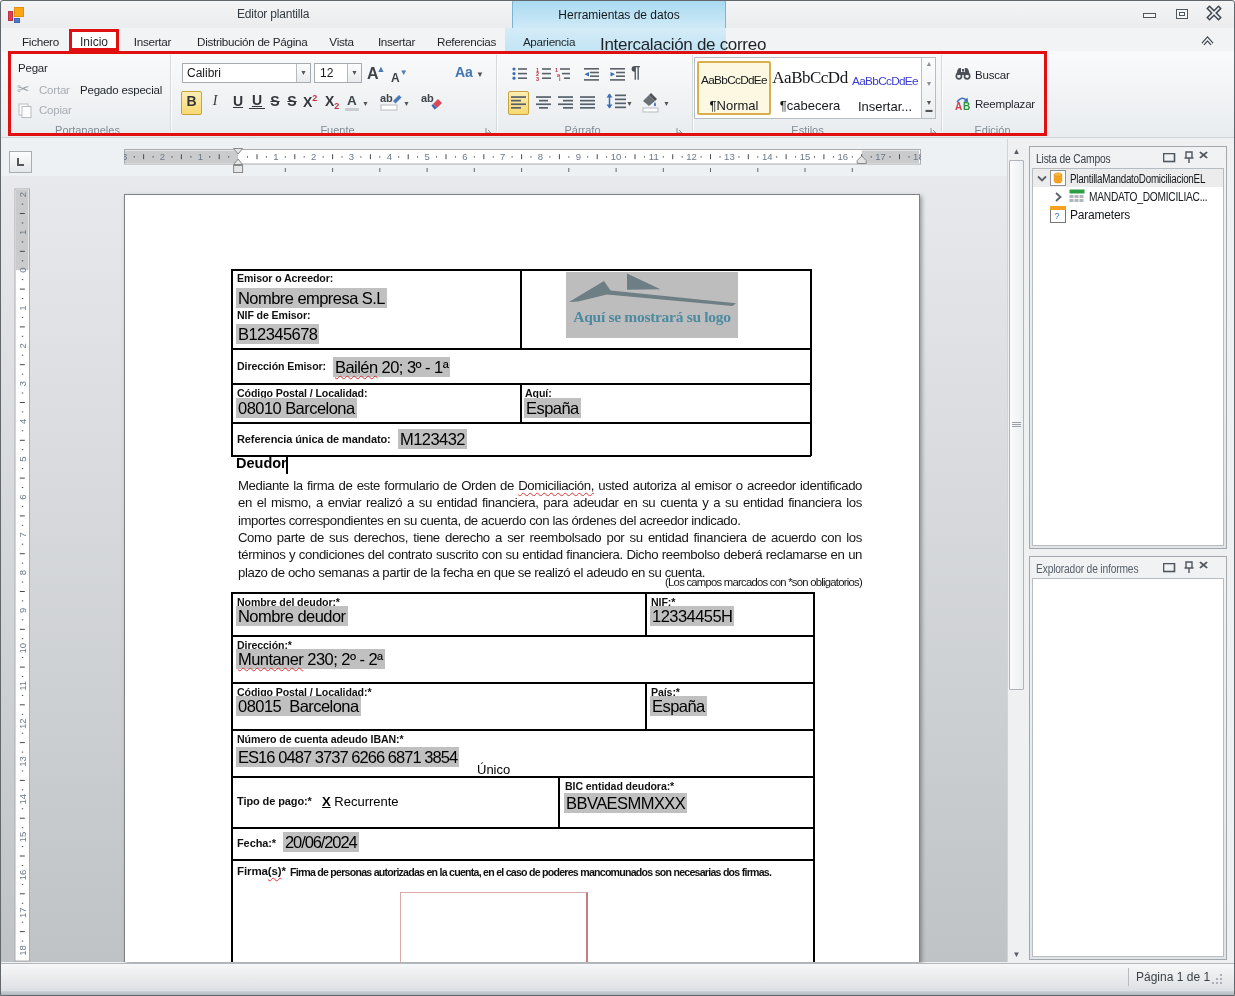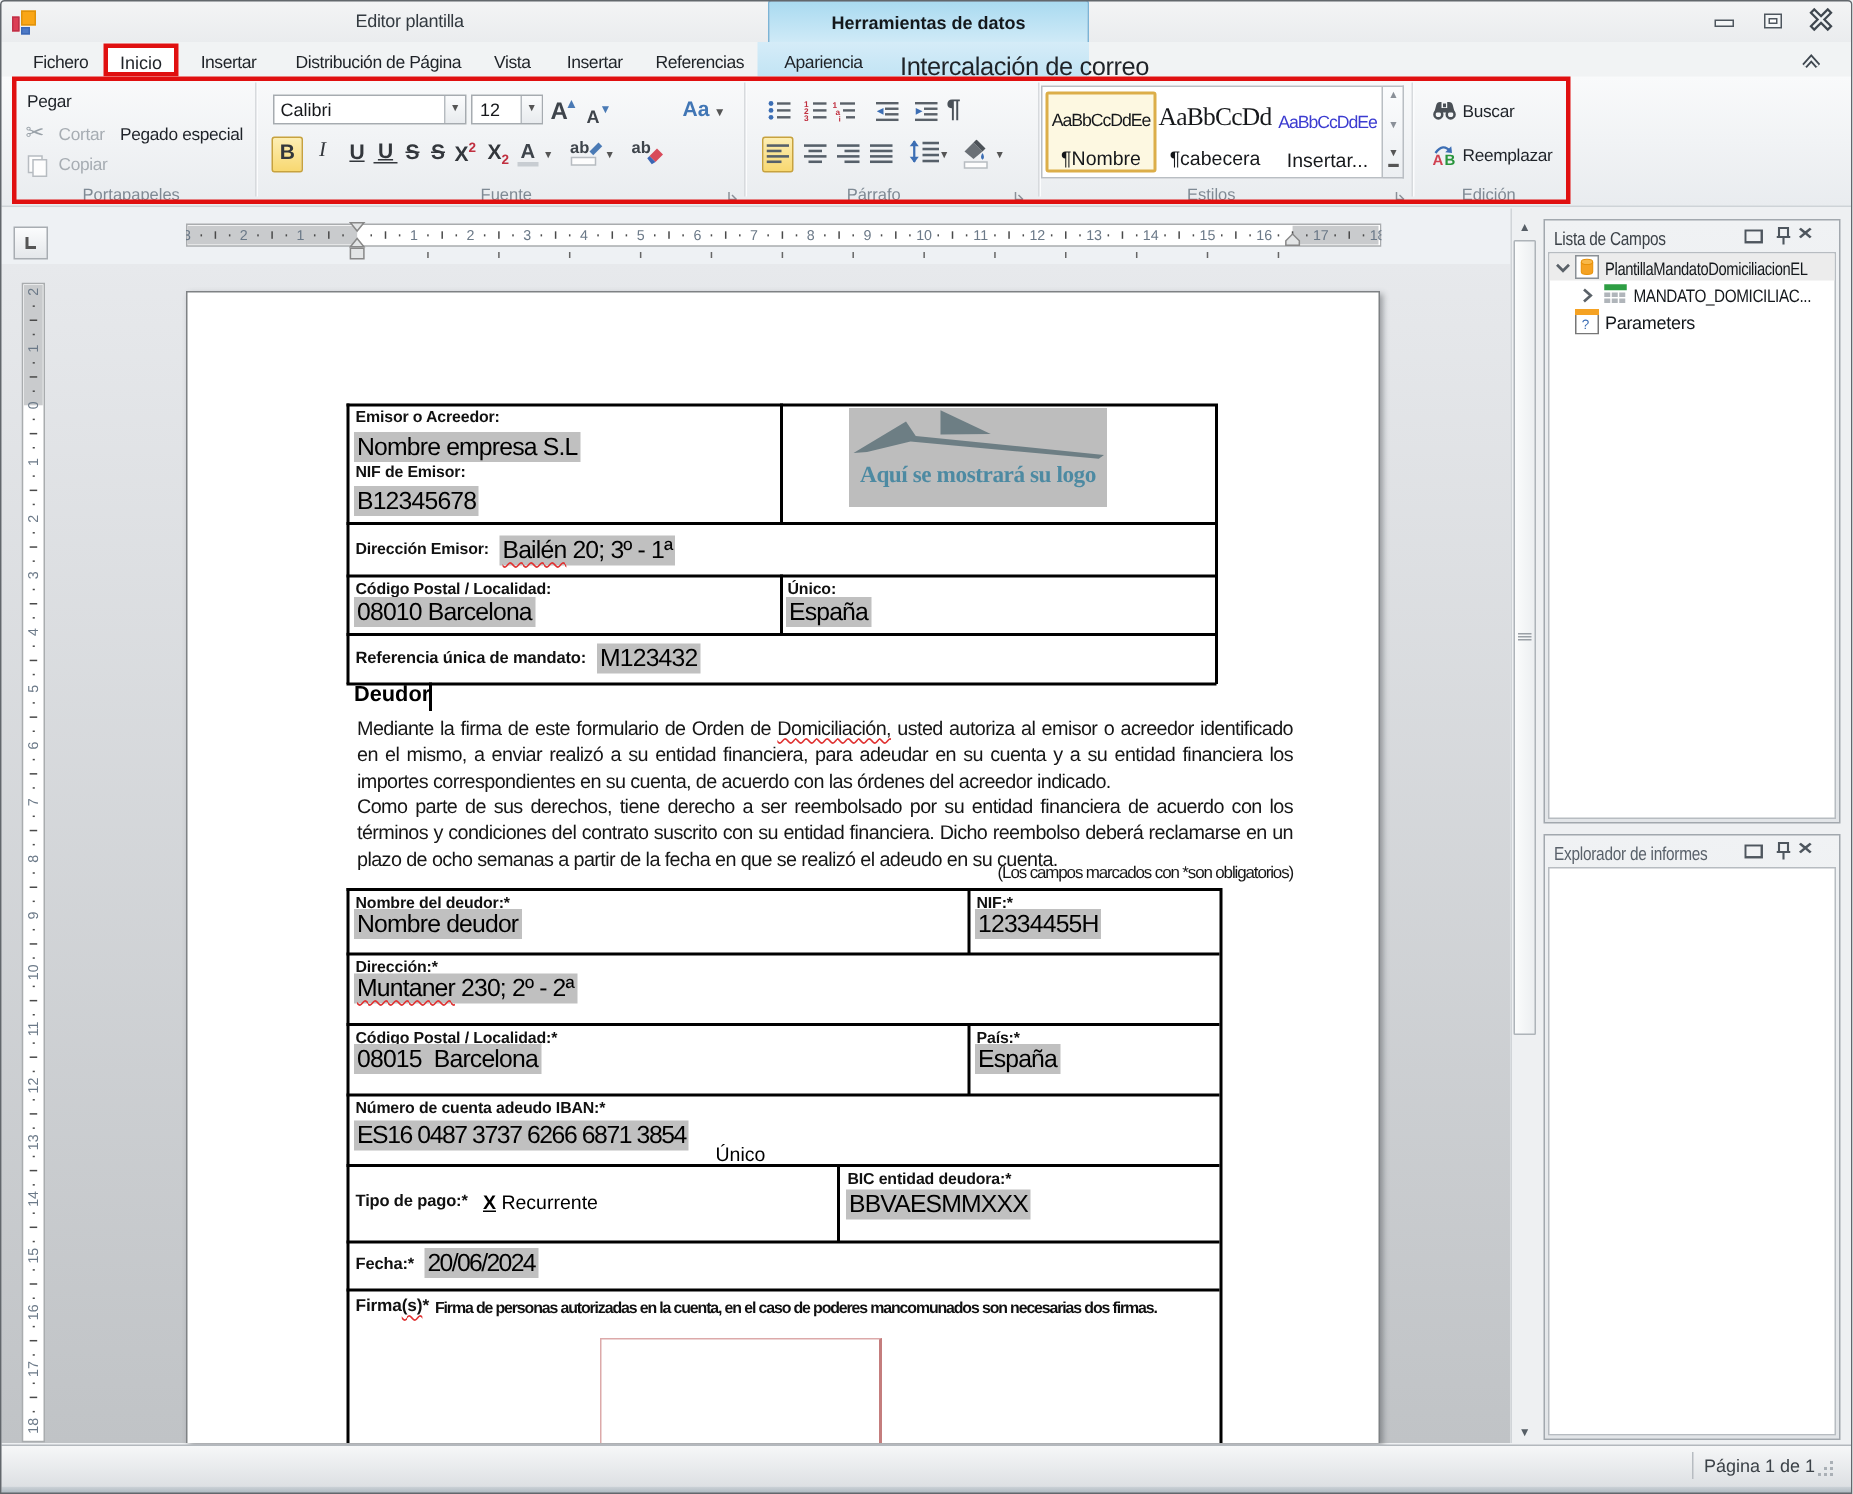--- a/index.html
+++ b/index.html
@@ -15,21 +15,21 @@
 <body>
 
 <div class="abs" style="left:0;top:0;width:1235px;height:996px;border:1px solid #62676c;border-radius:3px 3px 0 0;z-index:50;pointer-events:none"></div>
 <div class="abs" style="left:1px;top:991px;width:1233px;height:5px;background:linear-gradient(#cdd3d8,#a8b4bc);z-index:49"></div>
 <div class="abs" style="left:1px;top:1px;width:1233px;height:27px;background:linear-gradient(#f3f4f5,#eaecee)"></div>
 <div class="abs" style="left:8px;top:11px;width:5px;height:10px;background:#dc3e54;border:1px solid #c03047"></div>
 <div class="abs" style="left:14px;top:7px;width:10px;height:10px;background:#faa616;border:1px solid #e0920a"></div>
 <div class="abs" style="left:14px;top:18px;width:6px;height:5px;background:#4d79c6;border:1px solid #3c68b5"></div>
 <div class="abs" style="left:237px;top:7px;width:120px;font-size:12px;color:#333a40;letter-spacing:-0.2px">Editor plantilla</div>
 <div class="abs" style="left:512px;top:0px;width:214px;height:28px;background:linear-gradient(#a9daf0,#cfeaf7);border:1px solid #7cb4d6;border-bottom:none;border-radius:2px 2px 0 0"></div>
-<div class="abs" style="left:512px;top:8px;width:214px;text-align:center;font-size:12px;font-weight:bold;color:#14181c">Herramientas de datos</div>
+<div class="abs" style="left:512px;top:8px;width:214px;text-align:center;font-size:12px;font-weight:normal;color:#14181c">Herramientas de datos</div>
 <div class="abs" style="left:1143px;top:13px;width:13px;height:5px;border:1px solid #4e565e;background:#f4f6f7"></div>
 <div class="abs" style="left:1176px;top:9px;width:12px;height:10px;border:1px solid #4e565e;background:#f4f6f7"></div>
 <div class="abs" style="left:1179px;top:12px;width:6px;height:4px;border:1px solid #4e565e;background:#fff"></div>
 <svg class="abs" style="left:1205px;top:5px" width="18" height="16">
     <g stroke="#3f474f" stroke-width="4.6" stroke-linecap="square">
       <path d="M4.5 3.5 L13.5 12.5"></path>
       <path d="M13.5 3.5 L4.5 12.5"></path>
     </g>
     <g stroke="#eff2f4" stroke-width="1.7" stroke-linecap="square">
       <path d="M4.5 3.5 L13.5 12.5"></path>
@@ -184,21 +184,21 @@
   </svg>
 <div class="abs" style="left:663px;top:100px;font-size:7px;color:#555">▼</div>
 <div class="abs lbl" style="left:525px;top:124px;width:115px;text-align:center">Párrafo</div>
 <svg class="abs" style="left:676px;top:127px" width="8" height="8">
     <path d="M1 1 L1 6 L6 6" stroke="#8a9098" fill="none"></path>
     <path d="M3 3 L6 6" stroke="#8a9098" fill="none"></path>
   </svg>
 <div class="abs" style="left:694px;top:57px;width:228px;height:62px;background:#fff;border:1px solid #b9bec3"></div>
 <div class="abs" style="left:697px;top:61px;width:74px;height:54px;background:#fdf8e1;border:2px solid #dcae49;border-radius:2px"></div>
 <div class="abs" style="left:697px;top:73px;width:74px;text-align:center;font-size:11.8px;color:#16181b;letter-spacing:-0.7px">AaBbCcDdEe</div>
-<div class="abs" style="left:697px;top:98px;width:74px;text-align:center;font-size:13px;color:#16181b">¶Nombre</div>
+<div class="abs" style="left:697px;top:98px;width:74px;text-align:center;font-size:13px;color:#16181b">¶Normal</div>
 <div class="abs" style="left:772px;top:68px;width:76px;text-align:center;font-size:17px;color:#16181b;font-family:'Liberation Serif',serif;letter-spacing:-0.5px">AaBbCcDd</div>
 <div class="abs" style="left:772px;top:98px;width:76px;text-align:center;font-size:13px;color:#16181b">¶cabecera</div>
 <div class="abs" style="left:849px;top:74px;width:72px;text-align:center;font-size:11.8px;color:#3b3bd0;letter-spacing:-0.7px">AaBbCcDdEe</div>
 <div class="abs" style="left:849px;top:99px;width:72px;text-align:center;font-size:13px;color:#16181b">Insertar...</div>
 <div class="abs" style="left:922px;top:57px;width:14px;height:62px;background:linear-gradient(#fbfcfd,#eceff2);border:1px solid #b9bec3;border-left:none"></div>
 <div class="abs" style="left:923px;top:60px;width:12px;font-size:7px;color:#8a9098;text-align:center">▲</div>
 <div class="abs" style="left:923px;top:80px;width:12px;font-size:7px;color:#8a9098;text-align:center">▼</div>
 <div class="abs" style="left:923px;top:99px;width:12px;font-size:7px;color:#555;text-align:center;line-height:7px">▼<br>▬</div>
 <div class="abs lbl" style="left:750px;top:124px;width:115px;text-align:center">Estilos</div>
 <svg class="abs" style="left:930px;top:127px" width="8" height="8">
@@ -434,21 +434,21 @@
   </svg>
 <div class="abs" style="left:566px;top:308px;width:172px;text-align:center;font-family:'Liberation Serif',serif;font-weight:bold;font-size:15.5px;color:#4d8aa2;letter-spacing:-0.3px">Aquí se mostrará su logo</div>
 <div class="abs doclab" style="left:237px;top:272px">Emisor o Acreedor:</div>
 <div class="abs docval" style="left:236px;top:288px">Nombre empresa S.L</div>
 <div class="abs doclab" style="left:237px;top:309px">NIF de Emisor:</div>
 <div class="abs docval" style="left:236px;top:324px">B12345678</div>
 <div class="abs doclab" style="left:237px;top:360px">Dirección Emisor:</div>
 <div class="abs docval" style="left:333px;top:357px"><span class="wavy">Bailén</span> 20; 3º - 1ª</div>
 <div class="abs doclab" style="left:237px;top:387px">Código Postal / Localidad:</div>
 <div class="abs docval" style="left:236px;top:398px">08010 Barcelona</div>
-<div class="abs doclab" style="left:525px;top:387px">Único:</div>
+<div class="abs doclab" style="left:525px;top:387px">Aquí:</div>
 <div class="abs docval" style="left:524px;top:398px">España</div>
 <div class="abs doclab" style="left:237px;top:433px;font-size:11px">Referencia única de mandato:</div>
 <div class="abs docval" style="left:398px;top:429px">M123432</div>
 <div class="abs" style="left:236px;top:455px;font-size:14.5px;font-weight:bold;color:#000">Deudor</div>
 <div class="abs" style="left:286px;top:455px;width:1.5px;height:19px;background:#000"></div>
 <div class="abs" style="left:238px;top:477.5px;width:624px;font-size:13.2px;color:#161616;letter-spacing:-0.4px;text-align:justify;text-align-last:justify">Mediante la firma de este formulario de Orden de <span class="wavy">Domiciliación,</span> usted autoriza al emisor o acreedor identificado</div>
 <div class="abs" style="left:238px;top:495.0px;width:624px;font-size:13.2px;color:#161616;letter-spacing:-0.4px;text-align:justify;text-align-last:justify">en el mismo, a enviar realizó a su entidad financiera, para adeudar en su cuenta y a su entidad financiera los</div>
 <div class="abs" style="left:238px;top:512.5px;width:624px;font-size:13.2px;color:#161616;letter-spacing:-0.4px;">importes correspondientes en su cuenta, de acuerdo con las órdenes del acreedor indicado.</div>
 <div class="abs" style="left:238px;top:529.5px;width:624px;font-size:13.2px;color:#161616;letter-spacing:-0.4px;text-align:justify;text-align-last:justify">Como parte de sus derechos, tiene derecho a ser reembolsado por su entidad financiera de acuerdo con los</div>
 <div class="abs" style="left:238px;top:547.0px;width:624px;font-size:13.2px;color:#161616;letter-spacing:-0.4px;text-align:justify;text-align-last:justify">términos y condiciones del contrato suscrito con su entidad financiera. Dicho reembolso deberá reclamarse en un</div>

